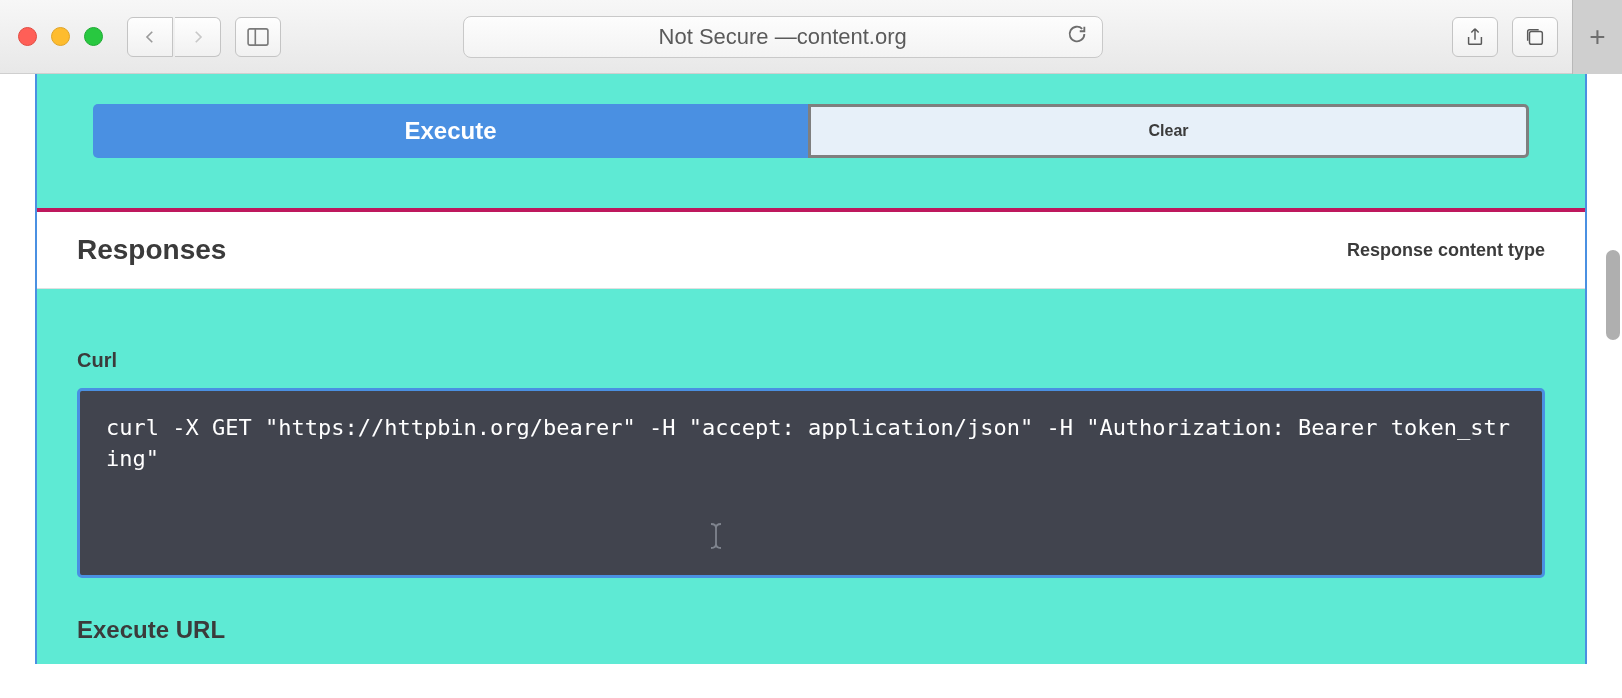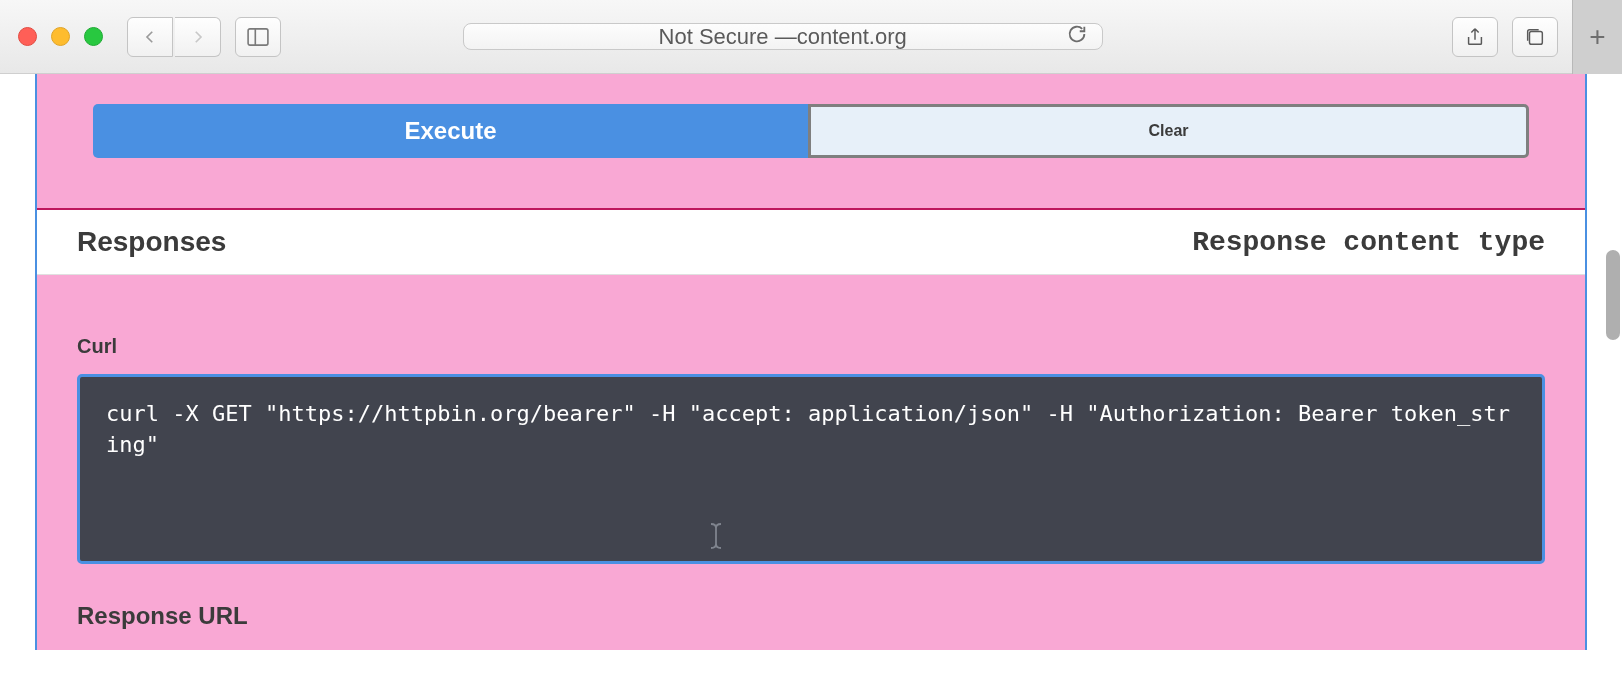--- a/index.html
+++ b/index.html
@@ -30,62 +30,62 @@
       height: 40px; width: 46px;
       background: linear-gradient(to bottom, #fefefe, #f1f1f1);
       border: 1px solid #c4c4c4; border-radius: 6px;
       display: flex; align-items: center; justify-content: center;
       color: #777; font-size: 22px;
     }
     .nav-pair-left { border-radius: 6px 0 0 6px; }
     .nav-pair-right { border-radius: 0 6px 6px 0; border-left: none; }
     .sidebar-toggle svg { width: 22px; height: 18px; stroke: #7a7a7a; fill: none; stroke-width: 1.8; }
     .address-bar {
-      flex: 1; height: 27px; max-width: 640px; margin: 0 auto;
+      flex: 1; height: 42px; max-width: 640px; margin: 0 auto;
       background: linear-gradient(to bottom, #fdfdfd, #f3f3f3);
       border: 1px solid #c9c9c9; border-radius: 8px;
       display: flex; align-items: center; justify-content: center;
       font-size: 22px; color: #5a5a5a; position: relative;
     }
     .reload-icon { position: absolute; right: 14px; color: #6d6d6d; font-size: 22px; }
     .right-chrome { display: flex; gap: 14px; margin-left: auto; }
     .new-tab-btn {
       width: 50px; height: 74px; margin: -18px -18px -18px 0;
       background: #cfcfcf; border-left: 1px solid #b8b8b8;
       display: flex; align-items: center; justify-content: center;
       font-size: 28px; color: #6e6e6e;
     }
     .share-icon svg, .tabs-icon svg { width: 22px; height: 22px; stroke: #5a5a5a; fill: none; stroke-width: 1.6; }
     
     .page {
       background: #fff; height: calc(698px - 74px); overflow-y: auto;
     }
     .swagger-container {
       margin: 0 35px; border-left: 2px solid #4a90e2; border-right: 2px solid #4a90e2;
-      background: #f9a8d4;
+      background: #5eead4;
     }
     .btn-row { display: flex; padding: 30px 56px 50px 56px; gap: 0; }
     .exec-btn {
       flex: 1; height: 54px; background: #4a90e2; color: #fff;
       font-size: 24px; font-weight: 700; border: none;
       border-radius: 5px 0 0 5px; cursor: pointer;
     }
     .clear-btn {
       flex: 1; height: 54px; background: #e7f0f9; color: #3b3b3b;
       font-size: 16px; font-weight: 700; border: 3px solid #7f7f7f;
       border-radius: 0 5px 5px 0; cursor: pointer;
     }
     .responses-header {
-      background: #fff; padding: 16px 40px;
+      background: #fff; padding: 22px 40px;
       display: flex; justify-content: space-between;
-      border-top: 2px solid #be185d; border-bottom: 1px solid #e0e0e0;
+      border-top: 4px solid #be185d; border-bottom: 1px solid #e0e0e0;
     }
     .responses-title { font-size: 28px; font-weight: 700; color: #3b3b3b; }
     .content-type-wrap { display: flex; align-items: center; gap: 24px; }
-    .content-type-label { font-size: 28px; font-weight: 700; color: #3b3b3b; font-family: Liberation Mono, monospace; }
+    .content-type-label { font-size: 18px; font-weight: 700; color: #3b3b3b; }
     .content-type-select {
       width: 440px; height: 56px; padding: 0 20px;
       border: 3px solid #484848; border-radius: 6px;
       font-size: 24px; font-weight: 700; color: #3b3b3b;
       background: #f6f6f6; appearance: none; -webkit-appearance: none;
       position: relative;
     }
     .select-wrap { position: relative; }
     .select-chevron { position: absolute; right: 22px; top: 50%; transform: translateY(-50%); pointer-events: none; }
     .select-chevron svg { width: 20px; height: 14px; stroke: #333; fill: none; stroke-width: 2.5; }
@@ -164,21 +164,21 @@
     </div>
     <div class="responses-header">
       <div class="responses-title">Responses</div>
       <div class="content-type-wrap">
         <span class="content-type-label">Response content type</span>
       </div>
     </div>
     <div class="section-body">
       <div class="curl-title">Curl</div>
       <pre class="code-block">curl -X GET "https://httpbin.org/bearer" -H "accept: application/json" -H "Authorization: Bearer token_string"</pre>
-      <div class="requrl-title">Response URL</div>
+      <div class="requrl-title">Execute URL</div>
     </div>
   </div>
   <div class="fake-scroll"></div>
 </div>
 
 <span class="text-cursor">
   <svg width="18" height="28" viewBox="0 0 18 28">
       <path d="M4 2c3 0 5 1 5 4v16c0 3-2 4-5 4M14 2c-3 0-5 1-5 4v16c0 3 2 4 5 4" fill="none" stroke="#7f848e" stroke-width="1.8"></path>
     </svg>
 </span>

